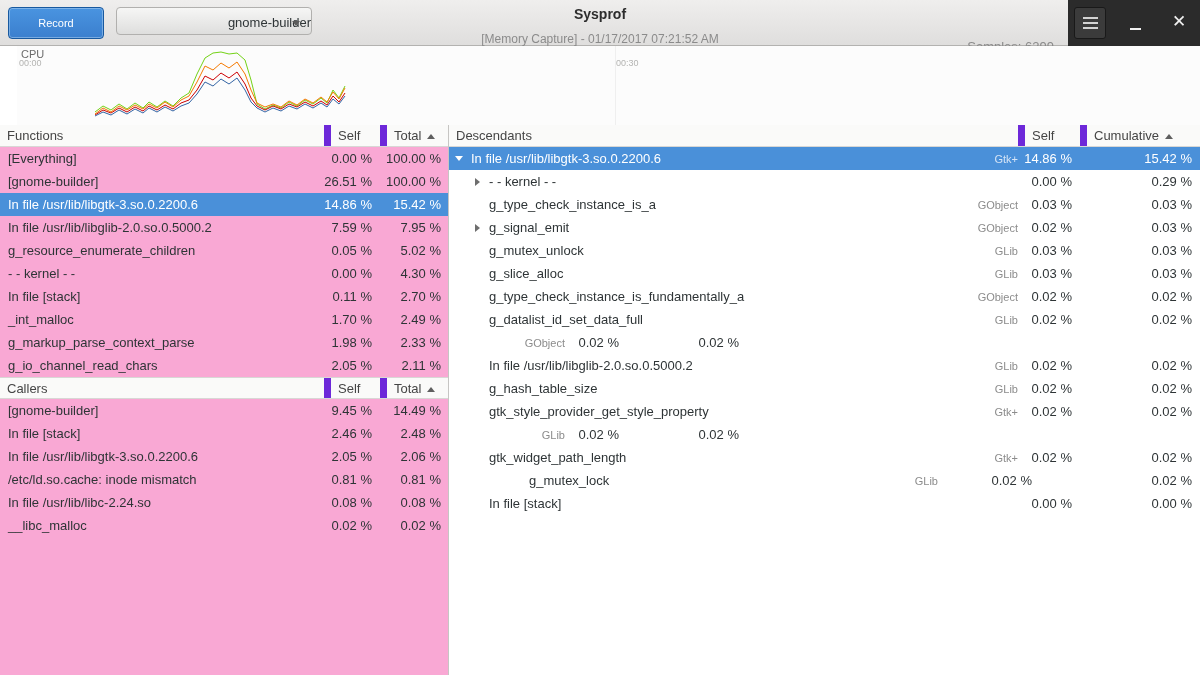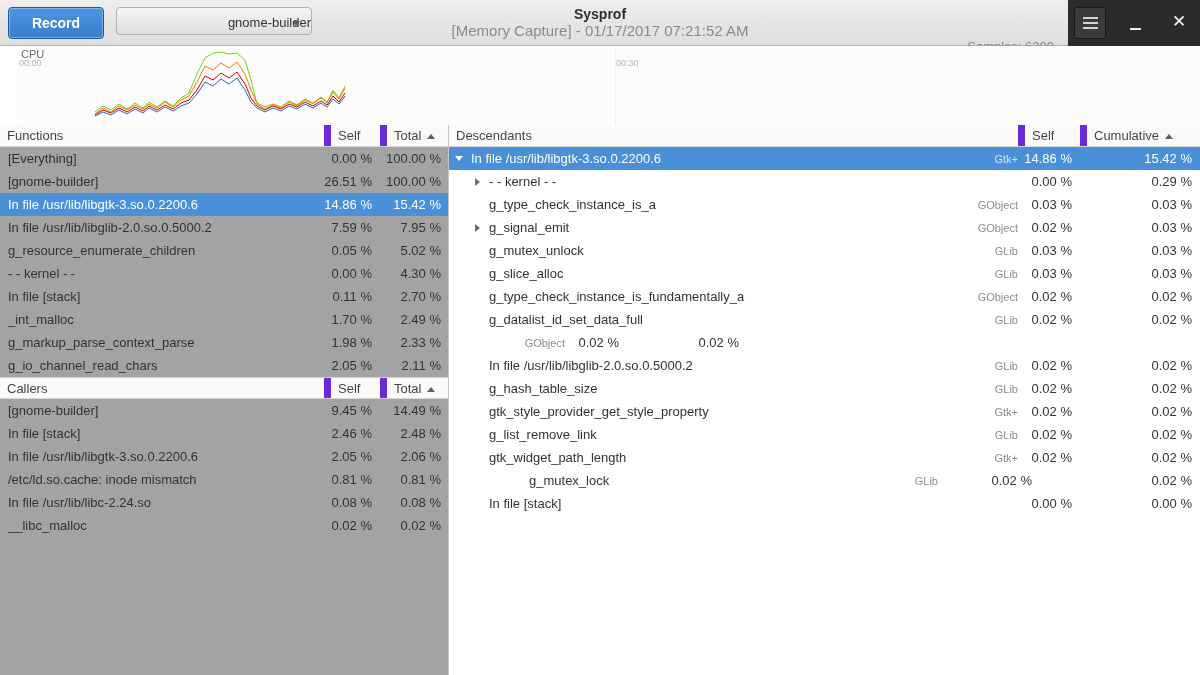--- a/index.html
+++ b/index.html
@@ -5,30 +5,30 @@
   * { margin:0; padding:0; box-sizing:border-box; }
   html,body { width:1200px; height:675px; overflow:hidden;
     font-family:"Liberation Sans","DejaVu Sans",sans-serif; background:#fff; }
   .window { position:absolute; inset:0; width:1200px; height:675px; background:#fff; }
 
   
   .headerbar { position:absolute; top:0; left:0; right:0; height:46px;
     background:linear-gradient(#efeeed,#dfdedd); border-bottom:1px solid #b3b2b0; }
   .btn-record { position:absolute; left:8px; top:7px; width:96px; height:32px;
     background:linear-gradient(#4a94e0,#3b7fce); border:1px solid #18599f; border-radius:4px;
-    color:#fff; font-size:14px; font-weight:bold; text-align:center; line-height:30px;
+    color:#fff; font-size:11px; font-weight:normal; text-align:center; line-height:30px;
     box-shadow:inset 0 0 0 1px rgba(170,205,240,.55); cursor:pointer; }
   .btn-process { position:absolute; left:116px; top:7px; width:196px; height:28px;
     background:linear-gradient(#f6f6f5,#dededd); border:1px solid #b1b0ae; border-radius:4px;
     font-size:13px; color:#2e3436; line-height:30px; text-align:right; cursor:pointer; }
   .btn-process .arrow { position:absolute; right:11px; top:13px; width:0; height:0;
     border-left:4px solid transparent; border-right:4px solid transparent; border-top:5px solid #5c5c5c; }
   .titlebox { position:absolute; left:330px; right:330px; top:6px; text-align:center; }
   .title { font-size:14px; font-weight:bold; color:#2d2d2d; }
-  .subtitle { font-size:15px; color:#8b8b8b; margin-top:0; }
+  .subtitle { font-size:12px; color:#8b8b8b; margin-top:10px; }
   .samples { position:absolute; right:146px; top:15px; font-size:13px; color:#8a8a8a;margin-top:24px; }
   .dark-corner { position:absolute; right:0; top:0; width:132px; height:46px; background:#2b2b2b; }
   .btn-menu { position:absolute; left:6px; top:7px; width:32px; height:32px;
     background:#3b3b3b; border:1px solid #191919; border-radius:3px; cursor:pointer; }
   .btn-menu .bar { position:absolute; left:8px; width:15px; height:2px; background:#d3d3d3; }
   .btn-menu .bar:nth-child(1){ top:9px; } .btn-menu .bar:nth-child(2){ top:14px; } .btn-menu .bar:nth-child(3){ top:19px; }
   .btn-min { position:absolute; left:52px; top:0; width:32px; height:46px; cursor:pointer; }
   .btn-min .dash { position:absolute; left:10px; top:28px; width:11px; height:2px; background:#f0f0f0; }
   .btn-close { position:absolute; left:94px; top:0; width:34px; height:46px; color:#f0f0f0;
     font-size:17px; text-align:center; line-height:44px; cursor:pointer; }
@@ -36,21 +36,21 @@
   
   .cpu-area { position:absolute; top:46px; left:17px; right:0; height:79px; background:#fcfcfc; }
   .cpu-area svg { position:absolute; inset:0; width:1200px; height:79px; }
   .cpu-label { position:absolute; left:4px; top:2px; font-size:11px; color:#6b6b6b; }
   .tick { position:absolute; top:12px; font-size:9px; color:#b4b4b2; }
   .tick.t0 { left:2px; } .tick.t30 { left:599px; }
   .gridline { position:absolute; top:0; bottom:0; width:1px; background:rgba(0,0,0,.05); left:598px; }
 
   
   .main { position:absolute; top:125px; left:0; right:0; bottom:0; }
-  .left-panel { position:absolute; left:0; top:0; width:448px; bottom:0; background:#a3a3a3; }
+  .left-panel { position:absolute; left:0; top:0; width:448px; bottom:0; background:#f9a8d4; }
   .divider { position:absolute; left:448px; top:0; width:1px; bottom:0; background:#c6c5c3; cursor:col-resize; }
   .right-panel { position:absolute; left:449px; right:0; top:0; bottom:0; background:#fff; }
 
   .thead { display:flex; height:22px; background:#fafaf9; border-bottom:1px solid #d8d7d5;
     font-size:13px; color:#454545; }
   .callers-head { border-top:1px solid #d8d7d5; }
   .th { line-height:21px; padding-left:7px; position:relative; cursor:pointer; }
   .th.grow { flex:1 1 0; min-width:0; }
   .th + .th { border-left:7px solid #6d28d9; }
   .sort { display:inline-block; width:0; height:0; margin-left:6px; margin-bottom:1px;
@@ -306,21 +306,20 @@
           </div>
           <div class="trow" style="padding-left: 22px;">
             <span class="expander"></span>
             <span class="cell name">gtk_style_provider_get_style_property</span>
             <span class="cell lib">Gtk+</span>
             <span class="cell num r-self">0.02 %</span>
             <span class="cell num r-cum">0.02 %</span>
           </div>
           <div class="trow" style="padding-left: 22px;">
             <span class="expander"></span>
-            <span class="cell name">g_list_remove_link</span>
             <span class="cell lib">GLib</span>
             <span class="cell num r-self">0.02 %</span>
             <span class="cell num r-cum">0.02 %</span>
           </div>
           <div class="trow" style="padding-left: 22px;">
             <span class="expander"></span>
             <span class="cell name">gtk_widget_path_length</span>
             <span class="cell lib">Gtk+</span>
             <span class="cell num r-self">0.02 %</span>
             <span class="cell num r-cum">0.02 %</span>

